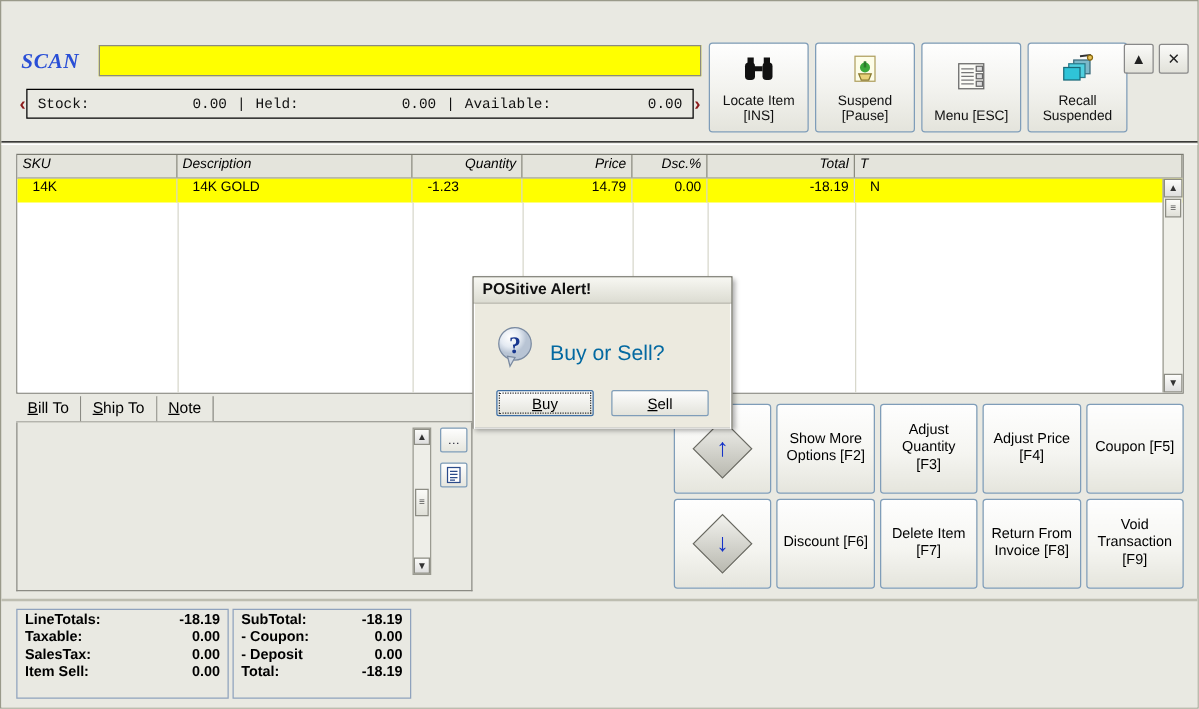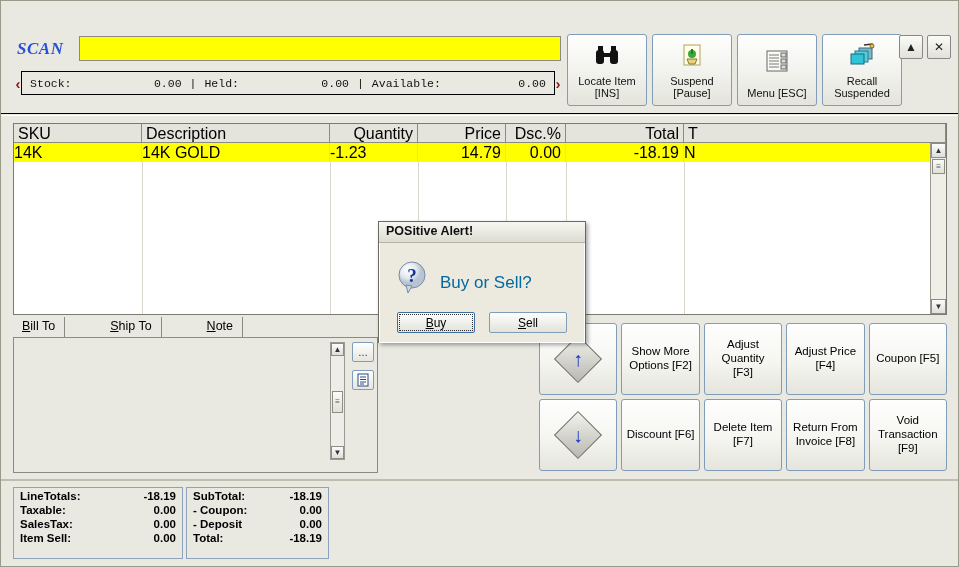--- a/index.html
+++ b/index.html
@@ -90,46 +90,46 @@
              border-top:1px solid #000; border-bottom:1px solid #fff; }
 
   
   #grid {
     position:absolute; left:12px; top:122px; width:934px; height:192px;
     background:#fff; border:1px solid #7a7a70;
     display:flex; flex-direction:column;
   }
   #gridhead { display:flex; height:19px; background:#e4e4dc; border-bottom:1px solid #8b8b80; }
   #gridhead .gh {
-    font-size:16px; color:#000; padding: 1px 4px 0 4px;
-    border-right:1px solid #8b8b80; overflow:hidden; white-space:nowrap;
+    font-size:11px; color:#000; padding: 1px 4px 0 4px;
+    border-right:1px solid #8b8b80; overflow:hidden; white-space:nowrap;font-style:italic;
   }
   #gridbody { flex:1; position:relative; background:#fff; }
   .grow { display:flex; height:19px; background:#ffff00; }
   .grow .gc {
-    font-size:16px; color:#000; padding:1px 4px 0 0;
+    font-size:11px; color:#000; padding:1px 4px 0 12px;
     border-right:1px solid #d8d8c8; overflow:hidden; white-space:nowrap;
   }
   .gridlines { position:absolute; left:0; top:19px; bottom:0; right:0; pointer-events:none; }
   .gl { position:absolute; top:0; bottom:0; width:1px; background:#d8d8cc; }
   #gridscroll {
     position:absolute; right:0; top:0; bottom:0; width:16px;
     background:#efefe8; border-left:1px solid #9a9a90;
     display:flex; flex-direction:column; align-items:center;
   }
   .sbtn { width:15px; height:15px; border:1px solid #8d8d84; background:linear-gradient(to bottom,#fcfcfa,#dedede);
           display:flex; align-items:center; justify-content:center; font-size:8px; color:#333; }
   .sthumb { width:13px; height:15px; margin-top:1px; border:1px solid #8d8d84;
             background:linear-gradient(to bottom,#fbfbf8,#e0e0d8); display:flex;align-items:center;justify-content:center;
             font-size:8px; color:#555;}
   .sspacer { flex:1; }
 
   
   #billpanel { position:absolute; left:12px; top:316px; width:365px; height:156px; }
-  #tabs { display:flex; height:20px; align-items:flex-end;gap:36px; }
+  #tabs { display:flex; height:20px; align-items:flex-end; }
   .tab {
     height:20px; padding:2px 9px 0 9px; font-size:12.5px; color:#000;
     border-right:1px solid #8b8b84; background:#e9e9e2;
   }
   .tab.active { background:#e9e9e2; }
   .tab u { text-decoration: underline; }
   #tabline { height:1px; background:#8b8b84; }
   #billbody { position:relative; height:135px; border:1px solid #8b8b84; border-top:none; background:#e9e9e2; }
   #billtext {
     position:absolute; left:4px; top:4px; width:308px; height:118px;

